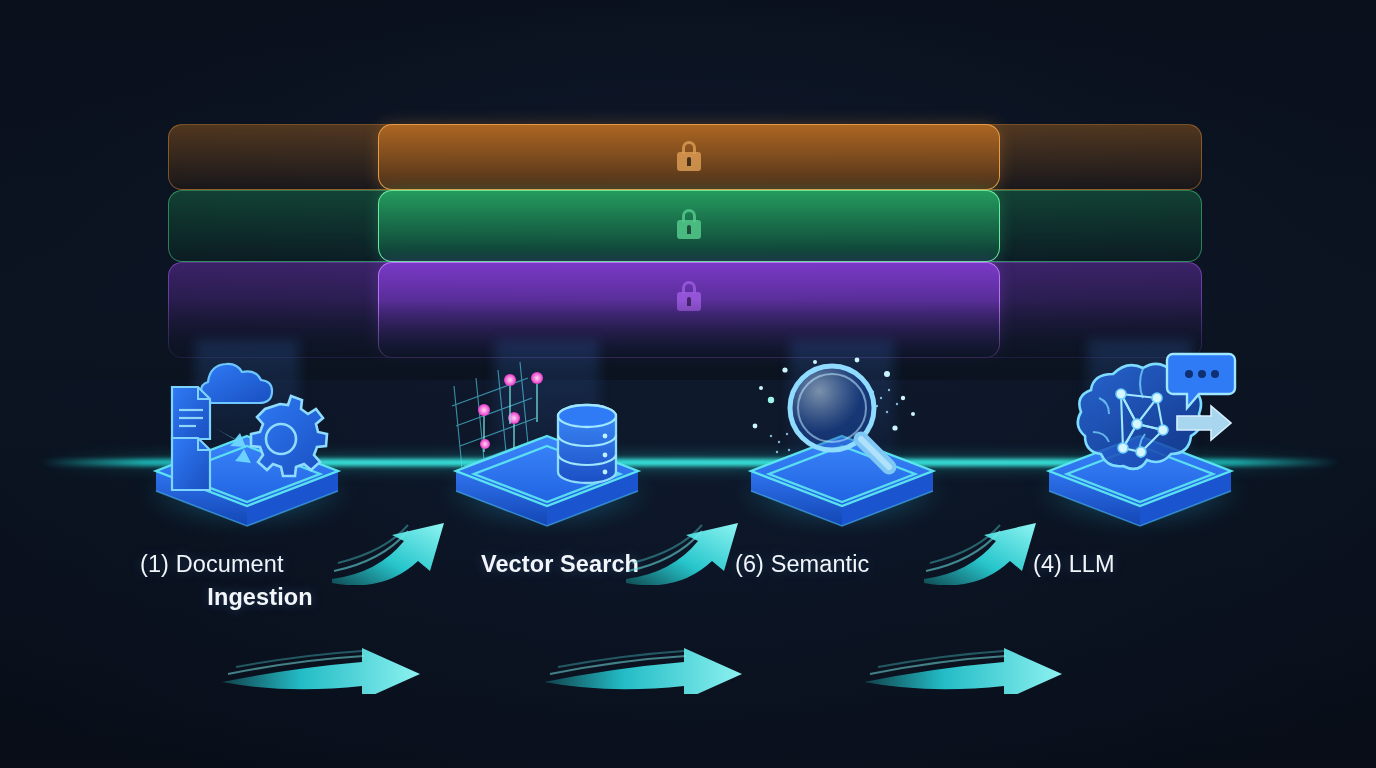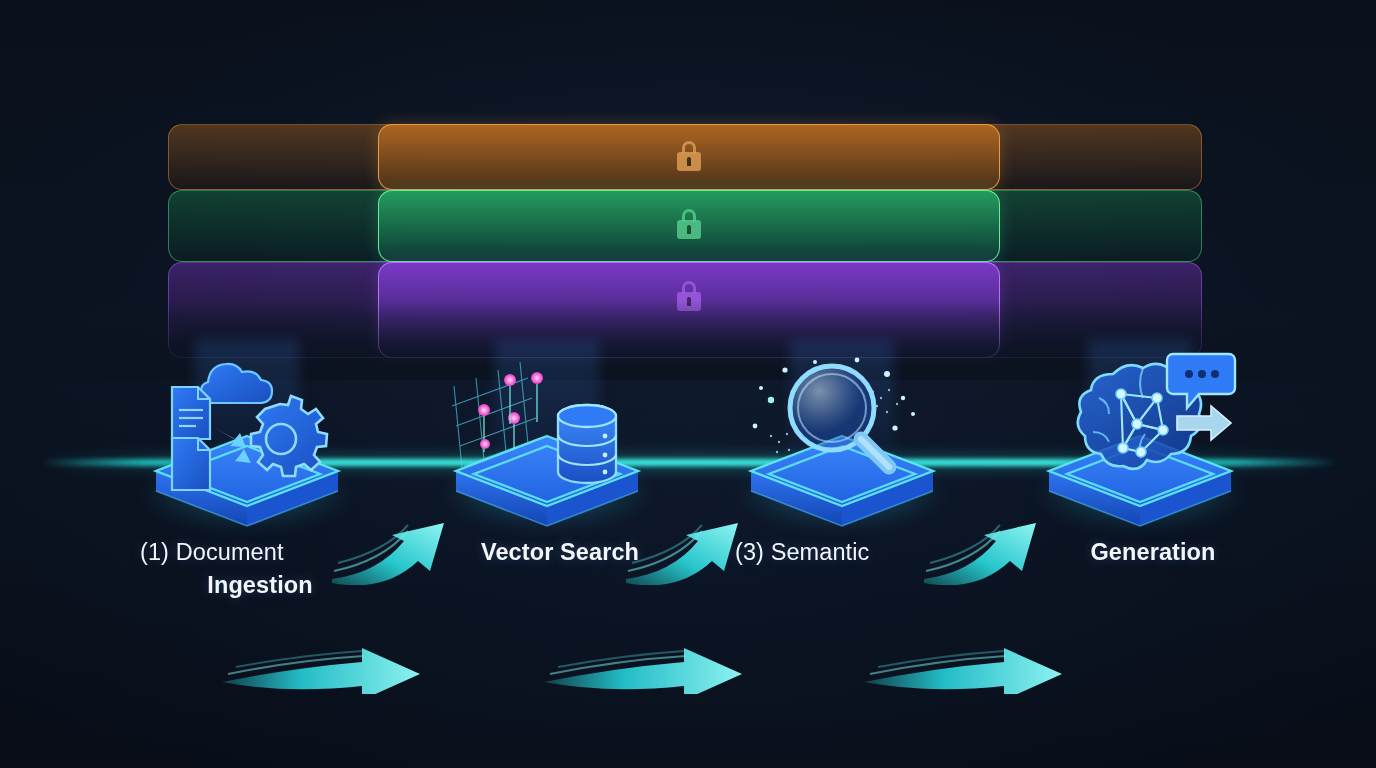--- a/index.html
+++ b/index.html
@@ -77,21 +77,21 @@
     filter: blur(6px);
   }
   .art { position: absolute; left: 0; top: 0; width: 230px; height: 190px; }
   .plat-glow {
     position: absolute; left: 50%; top: 118px; transform: translateX(-50%);
     width: 210px; height: 70px; border-radius: 50%;
     background: radial-gradient(ellipse at center, rgba(49,130,246,.5) 0%, rgba(34,200,226,.16) 45%, rgba(0,0,0,0) 72%);
     filter: blur(9px);
   }
   .caption {
-    position: absolute; top: 196px; left: 0; width: 230px;
+    position: absolute; top: 208px; left: 0; width: 230px;
     color: #f2f6fb; font-size: 23.5px; line-height: 33px;
     text-align: center; letter-spacing: .1px;
     text-shadow: 0 0 12px rgba(120,180,255,.25);
   }
   .caption .l1 { display: block; text-align: left; padding-left: 8px; }
   .caption .l2 { display: block; text-align: center; padding-left: 26px; font-weight: bold; }
 
   
   .arrow { position: absolute; }
 </style>
@@ -332,21 +332,21 @@
       </g>
 
       <g>
         <circle cx="105" cy="68" r="42" fill="url(#lens)" stroke="#8fdcff" stroke-width="5"></circle>
         <circle cx="105" cy="68" r="34" fill="none" stroke="#bfeaff" stroke-width="2" opacity=".55"></circle>
         <path d="M134 99 L162 127" stroke="#7fc8f5" stroke-width="15" stroke-linecap="round"></path>
         <path d="M134 99 L162 127" stroke="#bfe8ff" stroke-width="6" stroke-linecap="round" opacity=".75"></path>
       </g>
     </svg>
     <div class="caption">
-      <span class="l1">(3) Semantic</span>
+      <span class="l1">(6) Semantic</span>
     </div>
   </div>
 
   <div class="node" style="left:1025px;top:340px;">
     <div class="backpanel"></div>
     <div class="plat-glow"></div>
     <svg class="art" viewBox="0 0 230 190">
       <defs>
         <linearGradient id="platTop4" x1="0" y1="0" x2="0" y2="1">
           <stop offset="0" stop-color="#3c86fb"></stop>
@@ -401,21 +401,21 @@
         <g fill="#0f2f72">
             <circle cx="164" cy="34" r="4"></circle>
             <circle cx="177" cy="34" r="4"></circle>
             <circle cx="190" cy="34" r="4"></circle>
           </g>
       </g>
 
       <path d="M152 76 h34 v-10 l20 17 -20 17 v-10 h-34 Z" fill="#a8d6ef" stroke="#d8f0ff" stroke-width="1.6"></path>
     </svg>
     <div class="caption">
-      <span class="l2">Generation</span>
+      <span class="l1">(4) LLM</span>
     </div>
   </div>
 
   <svg class="arrow" style="left:328px;top:505px;" width="140" height="80" viewBox="0 0 140 80">
     <defs>
       <linearGradient id="ag1" x1="0" y1="1" x2="1" y2="0">
         <stop offset="0" stop-color="#0f4a52"></stop>
           <stop offset=".45" stop-color="#27c6cc"></stop>
           <stop offset="1" stop-color="#8ef4f2"></stop>
       </linearGradient>

